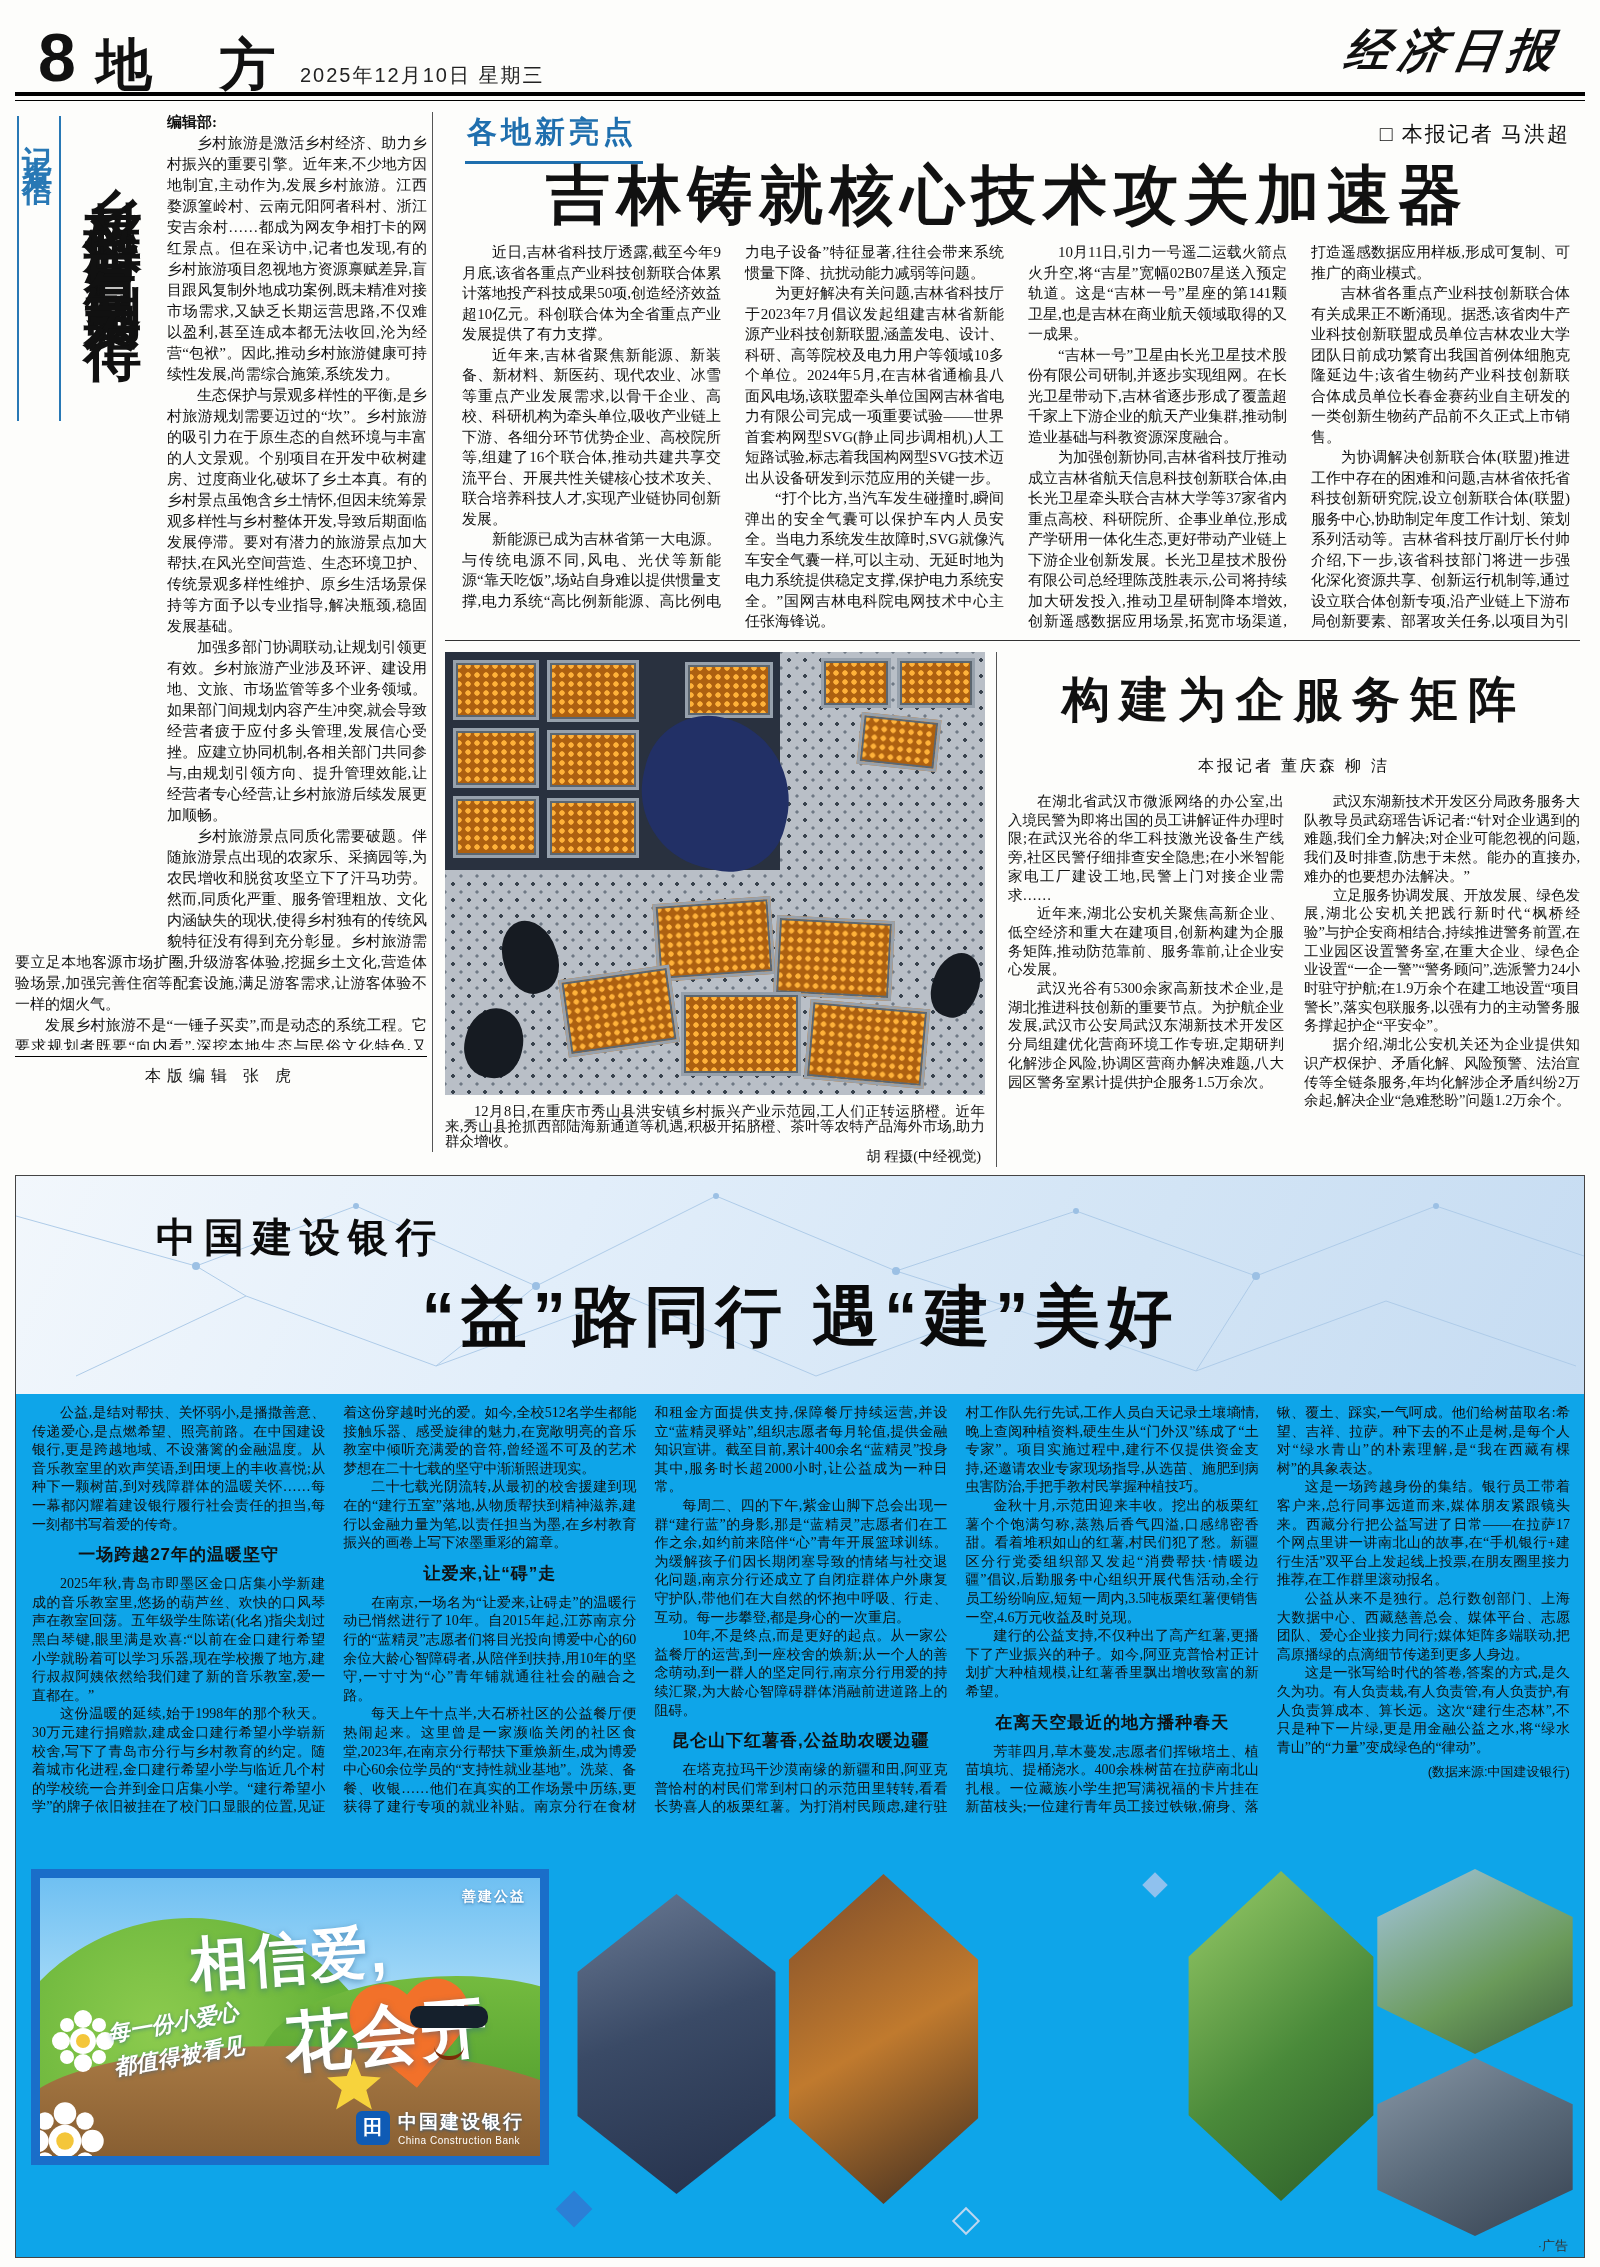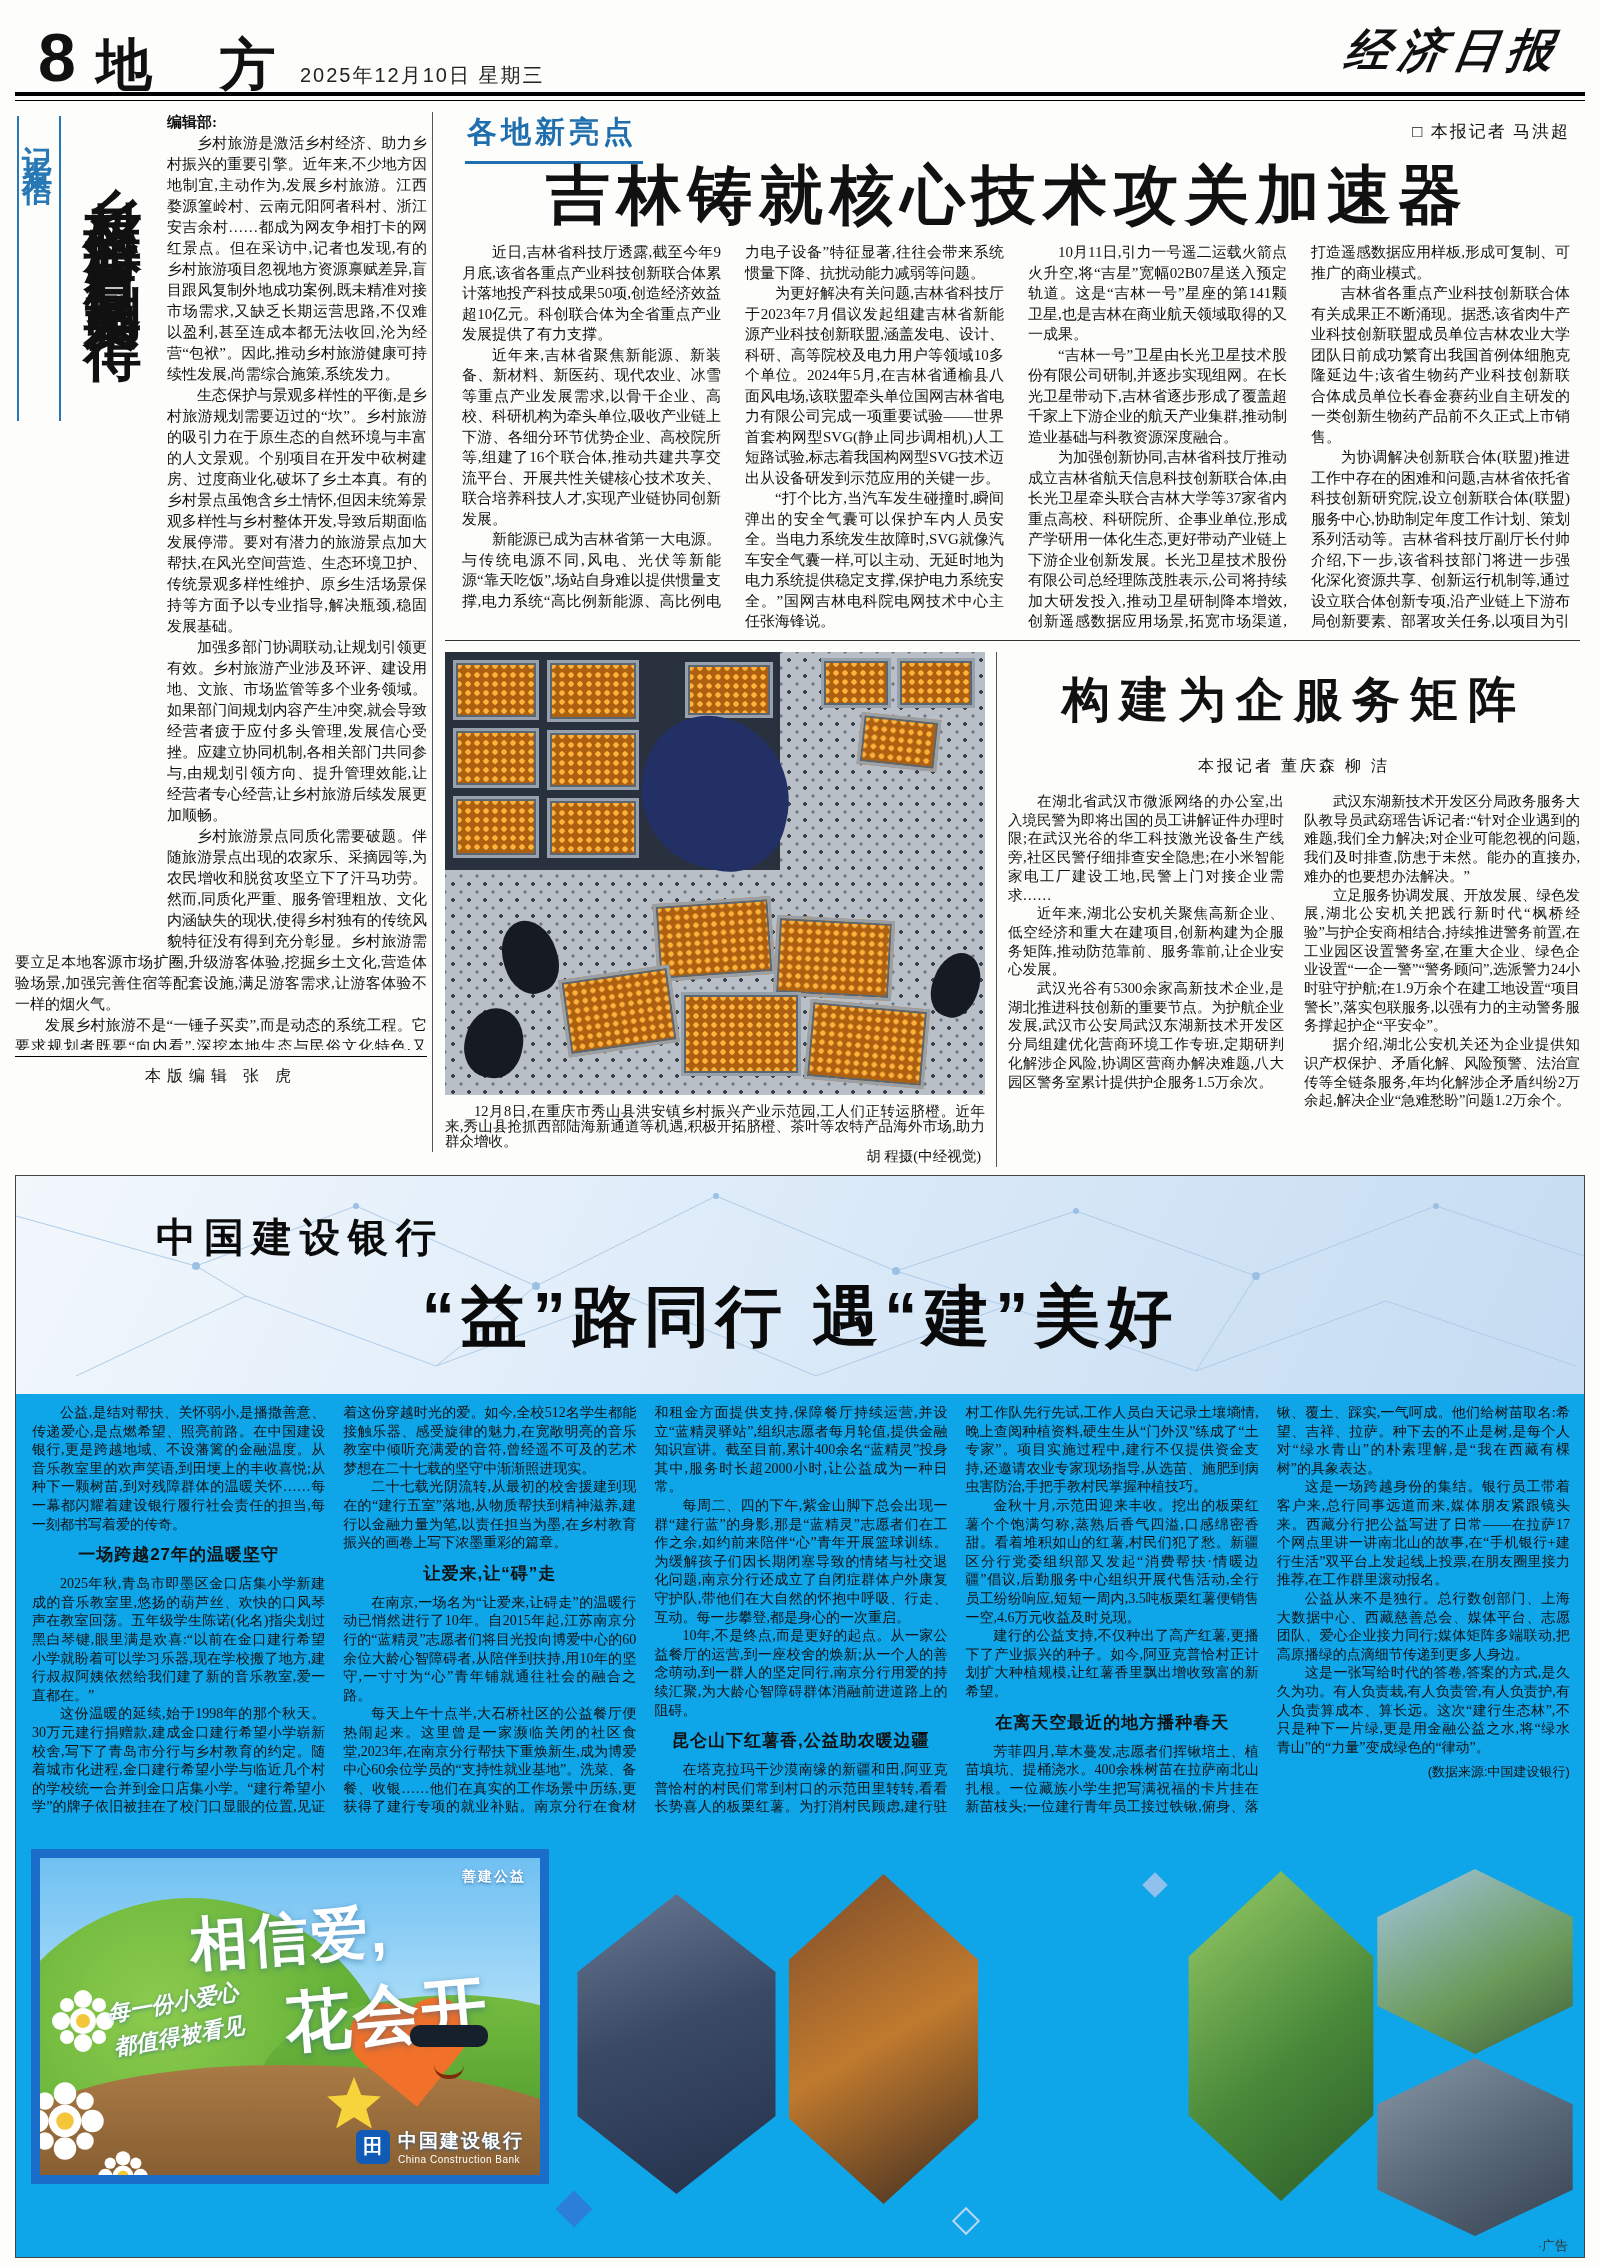--- a/index.html
+++ b/index.html
@@ -26,21 +26,21 @@
   .vtitle{float:left;width:88px;height:790px;margin:28px 10px 8px 0;
         writing-mode:vertical-rl;text-orientation:upright;
         font:900 58px "Liberation Sans","DejaVu Sans",sans-serif;letter-spacing:14px;line-height:88px;}
   .letter .salut{text-indent:0;font-weight:bold;}
   .editorline{left:15px;top:1056px;width:412px;border-top:1px solid #000;
         text-align:center;padding-top:9px;font-size:16px;letter-spacing:6px;}
   .vdiv{width:1px;background:#555;}
   
   .tag{left:465px;top:112px;font:bold 30px "Liberation Sans",sans-serif;color:#1f6fae;
        border-bottom:3px solid #1f6fae;padding:0 6px 8px 2px;letter-spacing:4px;}
-  .mainbyline{left:1180px;top:120px;width:390px;text-align:right;font-size:17px;letter-spacing:2px;}
+  .mainbyline{left:1180px;top:120px;width:390px;text-align:right;font-size:21px;letter-spacing:2px;}
   .maintitle{left:445px;top:152px;width:1125px;text-align:center;
        font:900 64px "Liberation Sans","DejaVu Sans",sans-serif;letter-spacing:7px;}
   .mainbody{left:462px;top:242px;width:1108px;height:392px;overflow:hidden;
        column-count:4;column-gap:24px;font-size:15px;line-height:20.5px;}
   
   .photo{left:445px;top:652px;width:540px;height:443px;background:#b9bfc7;overflow:hidden;
        background-image:radial-gradient(#39434e 1.6px,transparent 2px),radial-gradient(#6e7884 1.4px,transparent 1.8px);
        background-size:16px 16px,16px 16px;background-position:0 0,8px 8px;}
   .truckbed{position:absolute;left:0;top:0;width:335px;height:218px;background:#29313f;}
   .crate{position:absolute;background-color:#d97a16;
@@ -62,21 +62,21 @@
        background:linear-gradient(115deg,#f2f7fc 0%,#e2eefa 35%,#d2e4f5 70%,#c6dcf2 100%);}
   .adbrand{position:absolute;left:140px;top:34px;font:900 40px "Liberation Sans",sans-serif;letter-spacing:8px;color:#0b0b0b;}
   .adtitle{position:absolute;left:0;top:96px;width:100%;text-align:center;
        font:900 66px "Liberation Sans","DejaVu Sans",sans-serif;letter-spacing:6px;color:#0a0a0a;}
   .adbody{position:absolute;left:16px;top:228px;width:1538px;height:460px;overflow:hidden;
        column-count:5;column-gap:18px;font-size:14px;line-height:18.6px;}
   .adbody h4.sub{font:bold 17px "Liberation Sans",sans-serif;text-align:center;margin:9px 0;letter-spacing:1px;}
   .adbody .src{text-align:right;font:13px "Liberation Sans",sans-serif;margin-top:6px;}
   .admark{position:absolute;right:16px;bottom:2px;font:13px "Liberation Sans",sans-serif;color:#333;}
   
-  .poster{position:absolute;left:15px;top:673px;width:518px;height:335px;border:9px solid #1a6ec9;
+  .poster{position:absolute;left:15px;top:693px;width:518px;height:296px;border:9px solid #1a6ec9;
        background:linear-gradient(#6fc0f2 0%,#a8dbf8 45%,#cfeffb 60%);overflow:hidden;}
   .hill{position:absolute;left:-60px;top:40px;width:420px;height:420px;border-radius:50%;
        background:radial-gradient(circle at 35% 30%,#8ccb4e 0%,#5fae35 55%,#3f8c28 100%);transform:rotate(18deg);}
   .dirt{position:absolute;left:-20px;bottom:-40px;width:580px;height:150px;border-radius:50% 60% 0 0;
        background:linear-gradient(#a97a44,#7c552c);}
   .grass2{position:absolute;right:-80px;bottom:20px;width:360px;height:160px;border-radius:60% 50% 0 0;
        background:linear-gradient(#74bb3f,#4c9a2c);}
   .daisy{position:absolute;width:26px;height:26px;background:#fff;border-radius:50%;
        box-shadow:22px 0 0 -4px #fff,-22px 0 0 -4px #fff,0 22px 0 -4px #fff,0 -22px 0 -4px #fff,
                   16px 16px 0 -6px #fff,-16px 16px 0 -6px #fff,16px -16px 0 -6px #fff,-16px -16px 0 -6px #fff;}

